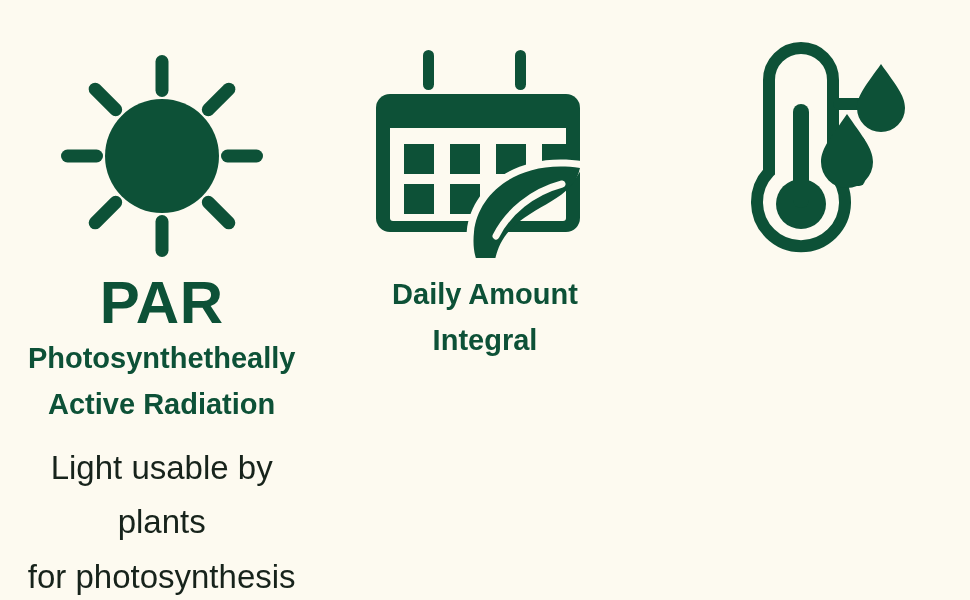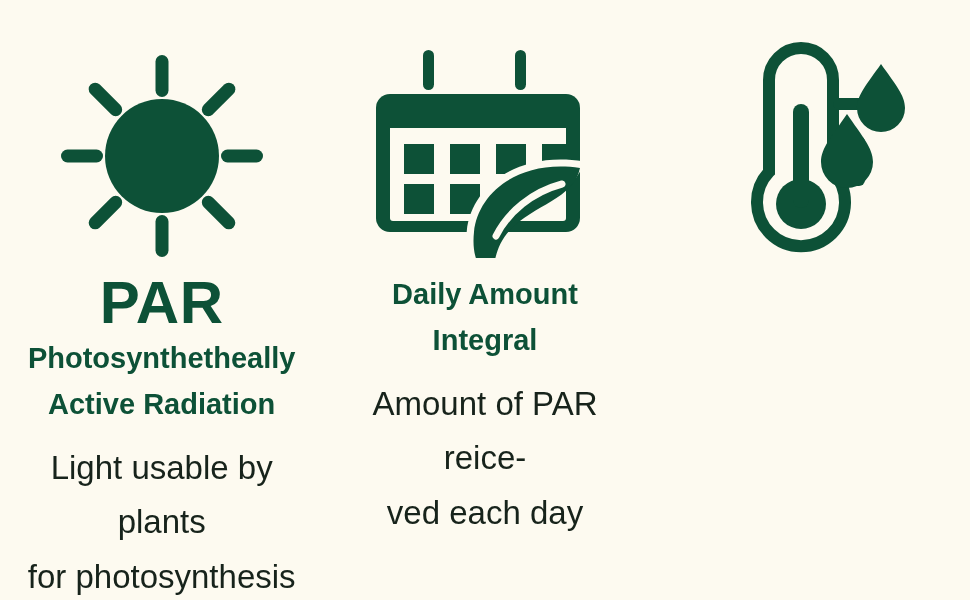--- a/index.html
+++ b/index.html
@@ -141,22 +141,20 @@
                    c9,-2 2,-22 22,-44 c24,-26 66,-32 72,-64 z" fill="#fdfaf0" transform="translate(-2,-2) scale(1.06) " style="transform-origin:150px 160px;"></path>
           <path d="M204,118 c-60,-9 -102,24 -106,64 c-3,27 8,42 15,40
                    c8,-2 2,-21 21,-42 c23,-25 64,-31 70,-62 z"></path>
 
           <path d="M186,134 c-30,8 -54,28 -66,52" stroke="#fdfaf0" stroke-width="7" fill="none" stroke-linecap="round"></path>
         </g>
       </svg>
     </div>
     <div class="fullname">Daily Amount
 Integral</div>
-    <div class="description">Amount of PAR reice-
-ved each day</div>
   </div>
 
   <div class="column col-vpd">
     <div class="icon-wrap">
       <svg width="210" height="216" viewBox="0 0 210 216" aria-hidden="true">
         <g fill="#0d5137">
 
           <path d="M66,38 a32,32 0 0 1 64,0 v92
                    a44,44 0 1 1 -64,0 z" fill="none" stroke="#0d5137" stroke-width="12"></path>
 

